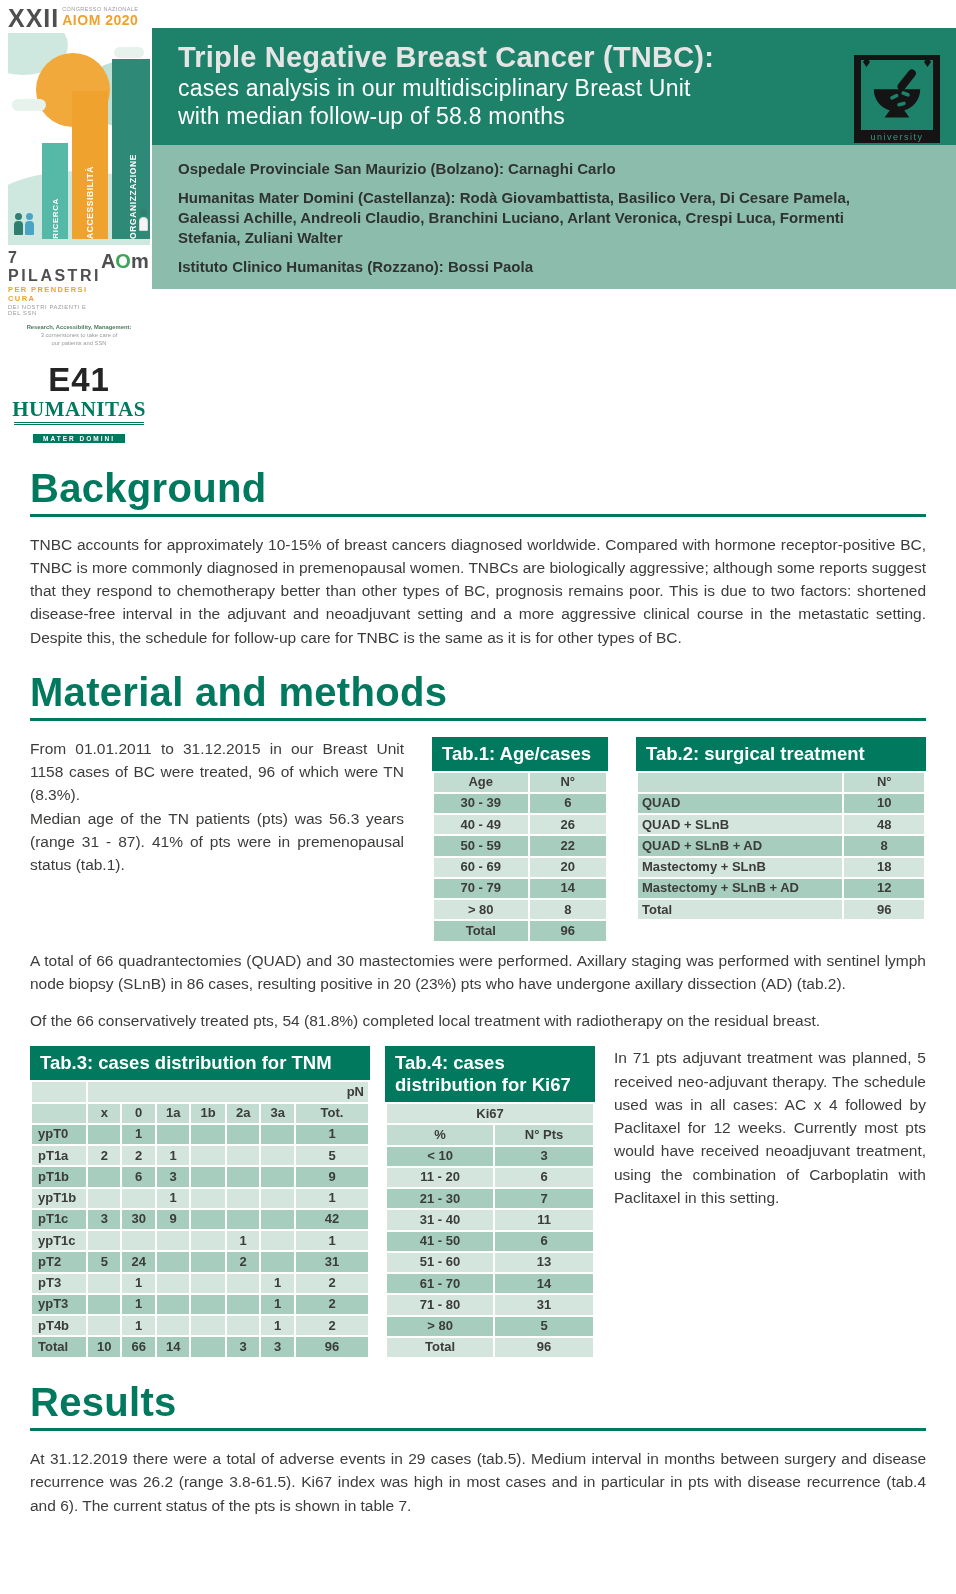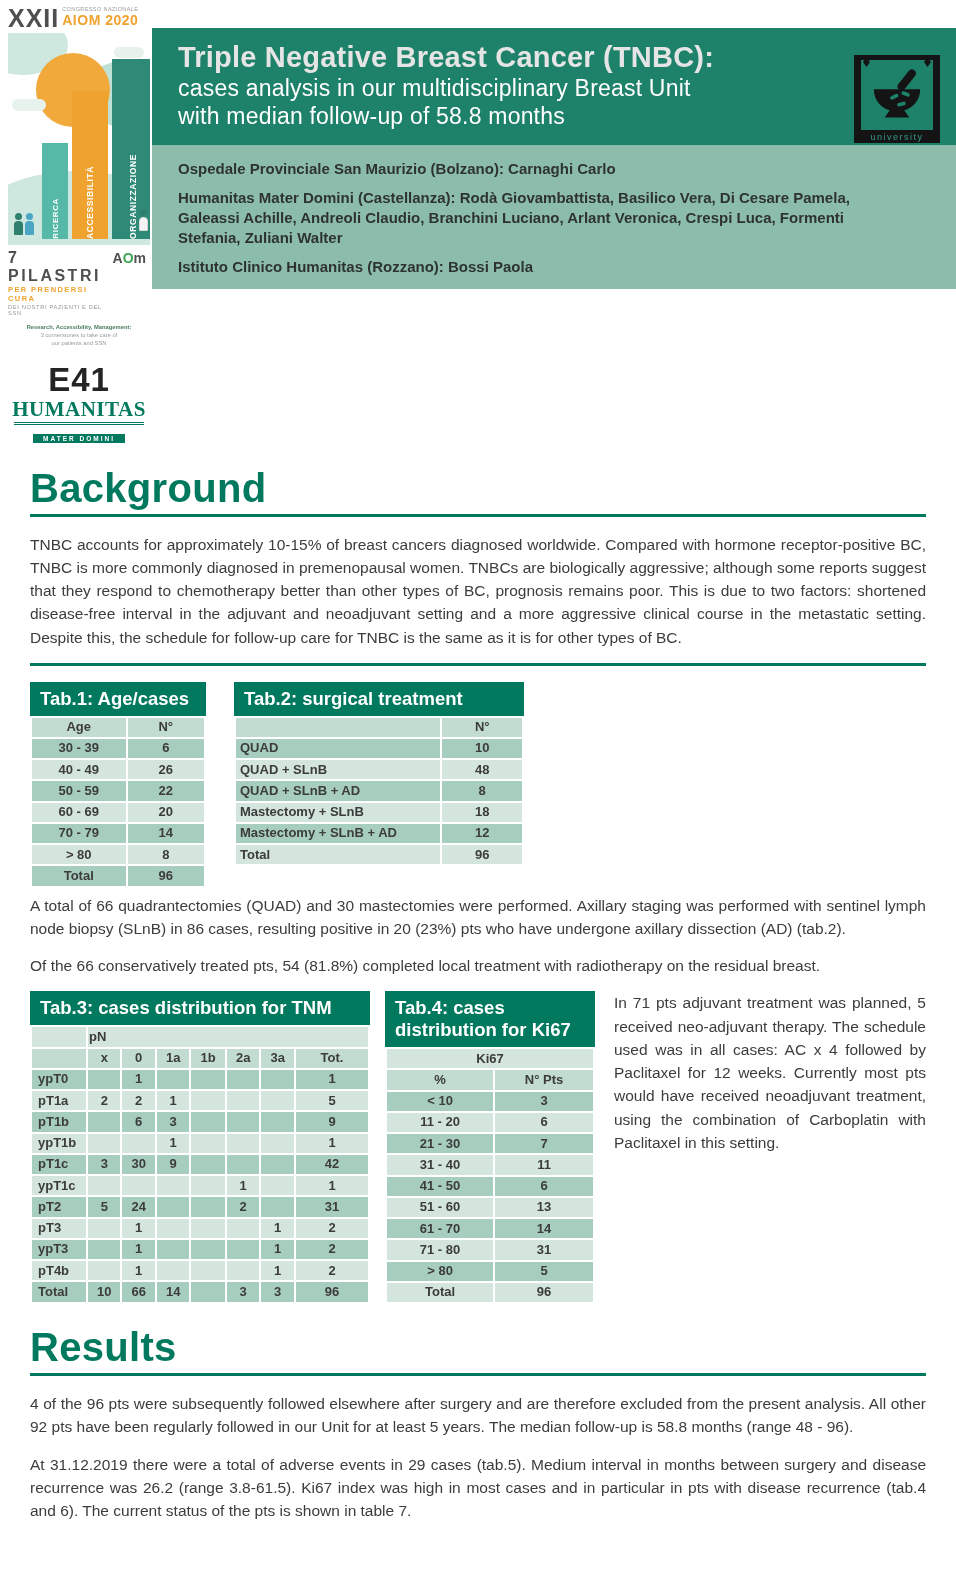--- a/index.html
+++ b/index.html
@@ -44,21 +44,21 @@
   .person{position:absolute;width:9px;}
   .person .head{width:7px;height:7px;border-radius:50%;background:#2e7f6e;margin:0 auto;}
   .person .bodyp{width:9px;height:14px;border-radius:4px 4px 1px 1px;background:#2e7f6e;margin-top:1px;}
   .person.p2 .head,.person.p2 .bodyp{background:#4aa5c4;}
   .person.p3 .head{background:#2e7f6e;}
   .person.p3 .bodyp{background:#f4f4f4;border:1px solid #d8d8d8;}
   .pilastri-row{display:flex;align-items:flex-start;justify-content:space-between;padding-right:4px;}
   .pil-title{font-size:16px;font-weight:bold;color:#4f4f51;letter-spacing:2.5px;line-height:1.1;}
   .pil-sub{font-size:7.5px;font-weight:bold;color:var(--orange);letter-spacing:1.4px;margin-top:1px;}
   .pil-sub2{font-size:5.8px;color:#9a9a9a;letter-spacing:.6px;margin-top:1px;}
-  .aiom-mini{font-size:14px;font-weight:bold;color:#4f4f51;line-height:1;padding-top:2px;}
+  .aiom-mini{font-size:20px;font-weight:bold;color:#4f4f51;line-height:1;padding-top:2px;}
   .aiom-mini .o{color:#3da556;}
   .pil-note{text-align:center;margin-top:8px;line-height:1.35;}
   .pil-note .n1{font-size:5.8px;font-weight:bold;color:#4a7d5f;}
   .pil-note .n2,.pil-note .n3{font-size:5.8px;color:#9a9a9a;}
   .poster-code{text-align:center;font-size:33px;font-weight:bold;color:#242424;letter-spacing:1px;margin:13px 0 0;}
   .humanitas{text-align:center;}
   .hum-name{font-family:"Liberation Serif",serif;font-weight:bold;font-size:21px;color:var(--green);letter-spacing:.5px;line-height:1;}
   .hum-lines{border-top:1px solid var(--green);border-bottom:1px solid var(--green);height:3px;margin:2px 6px 2px 6px;}
   .hum-sub{display:inline-block;background:var(--green);color:#fff;font-size:6.5px;font-weight:bold;letter-spacing:2px;padding:1px 10px;}
 
@@ -100,21 +100,21 @@
   table.tbl tbody tr:nth-child(odd) td{background:var(--row-med);}
   table.tbl tbody tr:nth-child(even) td{background:var(--row-light);}
   .t-firstleft td:first-child{text-align:left;}
   .t-agecases td:first-child{width:55%;}
   .t-surg td:first-child{width:72%;}
   .t-surg td:last-child{width:28%;}
   .t-two5050 td:first-child{width:52%;}
   .t-tnm td{font-size:12.5px;padding:1.5px 2px;}
   .t-tnm td:first-child{width:54px;text-align:left;padding-left:6px;}
   .t-tnm td:last-child{width:72px;}
-  .t-tnm .group-cell{text-align:left;padding-left:1px;}
+  .t-tnm .group-cell{text-align:right;padding-left:1px;}
 </style>
 </head>
 <body>
 
 <div class="page">
 
   <div class="header-row">
 
     <aside class="sidebar">
       <div class="aiom-head">
@@ -206,23 +206,28 @@
       </div>
     </div>
   </div>
 
   <div class="content">
 
     <h2 class="sec-h">Background</h2>
     <div class="rule"></div>
     <p class="bodytext">TNBC accounts for approximately 10-15% of breast cancers diagnosed worldwide. Compared with hormone receptor-positive BC, TNBC is more commonly diagnosed in premenopausal women. TNBCs are biologically aggressive; although some reports suggest that they respond to chemotherapy better than other types of BC, prognosis remains poor. This is due to two factors: shortened disease-free interval in the adjuvant and neoadjuvant setting and a more aggressive clinical course in the metastatic setting. Despite this, the schedule for follow-up care for TNBC is the same as it is for other types of BC.</p>
 
+    <h2 class="sec-h">Material and methods</h2>
     <div class="rule"></div>
 
     <div class="cols methods-cols">
+      <div class="methods-text">
+        <p class="bodytext">From 01.01.2011 to 31.12.2015 in our Breast Unit 1158 cases of BC were treated, 96 of which were TN (8.3%).</p>
+        <p class="bodytext">Median age of the TN patients (pts) was 56.3 years (range 31 - 87). 41% of pts were in premenopausal status (tab.1).</p>
+      </div>
 
       <div class="tblwrap" style="width:176px;">
         <div class="tbl-title">Tab.1: Age/cases</div>
         <table class="tbl t-agecases">
             <thead>
               <tr class="head-row">
                 <td>Age</td>
                 <td>N°</td>
               </tr>
             </thead>
@@ -493,17 +498,16 @@
           </table>
       </div>
 
       <div class="mid-text">
         <p class="bodytext">In 71 pts adjuvant treatment was planned, 5 received neo-adjuvant therapy. The schedule used was in all cases: AC x 4 followed by Paclitaxel for 12 weeks. Currently most pts would have received neoadjuvant treatment, using the combination of Carboplatin with Paclitaxel in this setting.</p>
       </div>
     </div>
 
     <h2 class="sec-h">Results</h2>
     <div class="rule"></div>
-    <p class="bodytext">4 of the 96 pts were subsequently followed elsewhere after surgery and are therefore excluded from the present analysis. All other 92 pts have been regularly followed in our Unit for at least 5 years. The median follow-up is 58.8 months (range 48 - 96).</p>
     <p class="bodytext">At 31.12.2019 there were a total of adverse events in 29 cases (tab.5). Medium interval in months between surgery and disease recurrence was 26.2 (range 3.8-61.5). Ki67 index was high in most cases and in particular in pts with disease recurrence (tab.4 and 6). The current status of the pts is shown in table 7.</p>
 
   </div>
 </div>
 
 </body></html>

